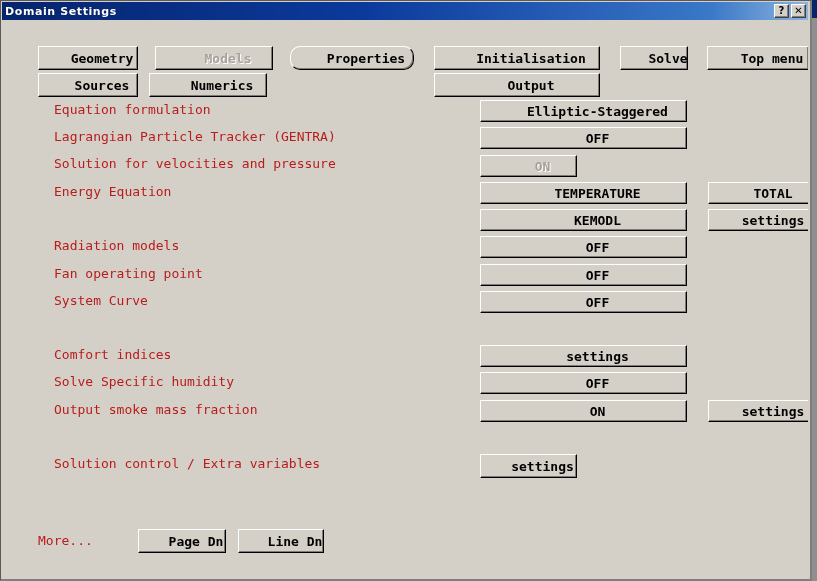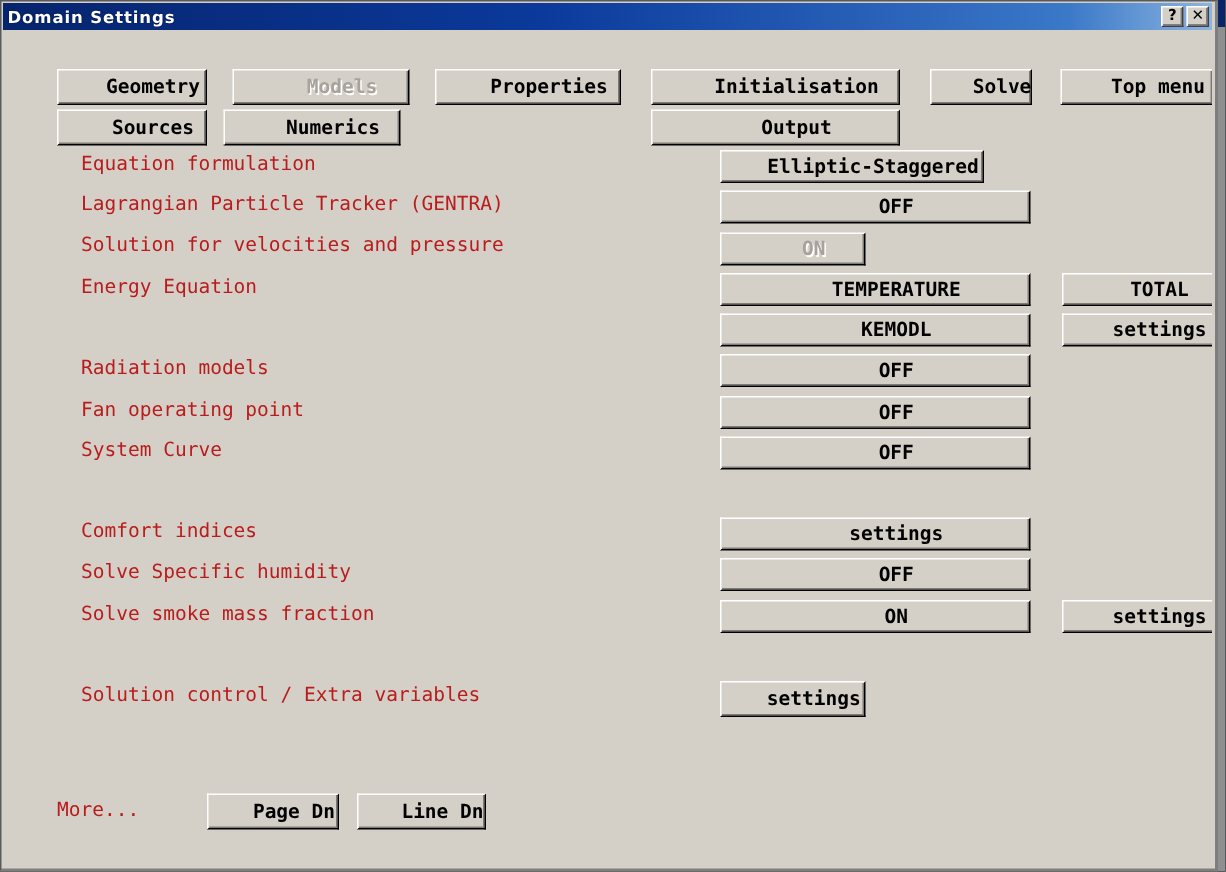--- a/index.html
+++ b/index.html
@@ -149,49 +149,49 @@
       <div class="title-spacer"></div>
       <div id="titlebar-buttons" style="display:flex;">
           <div class="tbtn">?</div>
           <div class="tbtn">✕</div>
         </div>
     </div>
 
     <div class="client" id="client">
         <div class="btn" style="left: 36px; top: 26px; width: 100px; height: 24px;">Geometry</div>
         <div class="btn disabled" style="left: 153px; top: 26px; width: 118px; height: 24px;">Models</div>
-        <div class="btn" style="left: 288px; top: 26px; width: 124px; height: 24px;">Properties</div>
+        <div class="btn" style="left: 288px; top: 26px; width: 124px; height: 24px; border-radius: 10px;">Properties</div>
         <div class="btn" style="left: 432px; top: 26px; width: 166px; height: 24px;">Initialisation</div>
         <div class="btn" style="left: 618px; top: 26px; width: 68px; height: 24px;">Solve</div>
         <div class="btn" style="left: 705px; top: 26px; width: 102px; height: 24px;">Top menu</div>
         <div class="btn" style="left: 36px; top: 53px; width: 100px; height: 24px;">Sources</div>
         <div class="btn" style="left: 147px; top: 53px; width: 118px; height: 24px;">Numerics</div>
         <div class="btn" style="left: 432px; top: 53px; width: 166px; height: 24px;">Output</div>
         <div class="label" style="left: 52px; top: 82px;">Equation formulation</div>
-        <div class="btn" style="left: 478px; top: 80px; width: 176px; height: 22px;">Elliptic-Staggered</div>
+        <div class="btn" style="left: 478px; top: 80px; width: 207px; height: 22px;">Elliptic-Staggered</div>
         <div class="label" style="left: 52px; top: 109px;">Lagrangian Particle Tracker (GENTRA)</div>
         <div class="btn" style="left: 478px; top: 107px; width: 207px; height: 22px;">OFF</div>
         <div class="label" style="left: 52px; top: 136px;">Solution for velocities and pressure</div>
         <div class="btn disabled" style="left: 478px; top: 135px; width: 97px; height: 22px;">ON</div>
         <div class="label" style="left: 52px; top: 164px;">Energy Equation</div>
         <div class="btn" style="left: 478px; top: 162px; width: 207px; height: 22px;">TEMPERATURE</div>
         <div class="btn" style="left: 706px; top: 162px; width: 102px; height: 22px;">TOTAL</div>
         <div class="btn" style="left: 478px; top: 189px; width: 207px; height: 22px;">KEMODL</div>
         <div class="btn" style="left: 706px; top: 189px; width: 102px; height: 22px;">settings</div>
         <div class="label" style="left: 52px; top: 218px;">Radiation models</div>
         <div class="btn" style="left: 478px; top: 216px; width: 207px; height: 22px;">OFF</div>
         <div class="label" style="left: 52px; top: 246px;">Fan operating point</div>
         <div class="btn" style="left: 478px; top: 244px; width: 207px; height: 22px;">OFF</div>
         <div class="label" style="left: 52px; top: 273px;">System Curve</div>
         <div class="btn" style="left: 478px; top: 271px; width: 207px; height: 22px;">OFF</div>
         <div class="label" style="left: 52px; top: 327px;">Comfort indices</div>
         <div class="btn" style="left: 478px; top: 325px; width: 207px; height: 22px;">settings</div>
         <div class="label" style="left: 52px; top: 354px;">Solve Specific humidity</div>
         <div class="btn" style="left: 478px; top: 352px; width: 207px; height: 22px;">OFF</div>
-        <div class="label" style="left: 52px; top: 382px;">Solve smoke mass fraction</div>
+        <div class="label" style="left: 52px; top: 382px;">Output smoke mass fraction</div>
         <div class="btn" style="left: 478px; top: 380px; width: 207px; height: 22px;">ON</div>
         <div class="btn" style="left: 706px; top: 380px; width: 102px; height: 22px;">settings</div>
         <div class="label" style="left: 52px; top: 436px;">Solution control / Extra variables</div>
         <div class="btn" style="left: 478px; top: 434px; width: 97px; height: 24px;">settings</div>
         <div class="label" style="left: 36px; top: 513px;">More...</div>
         <div class="btn" style="left: 136px; top: 509px; width: 88px; height: 24px;">Page Dn</div>
         <div class="btn" style="left: 236px; top: 509px; width: 86px; height: 24px;">Line Dn</div>
       </div>
 
   </div>

